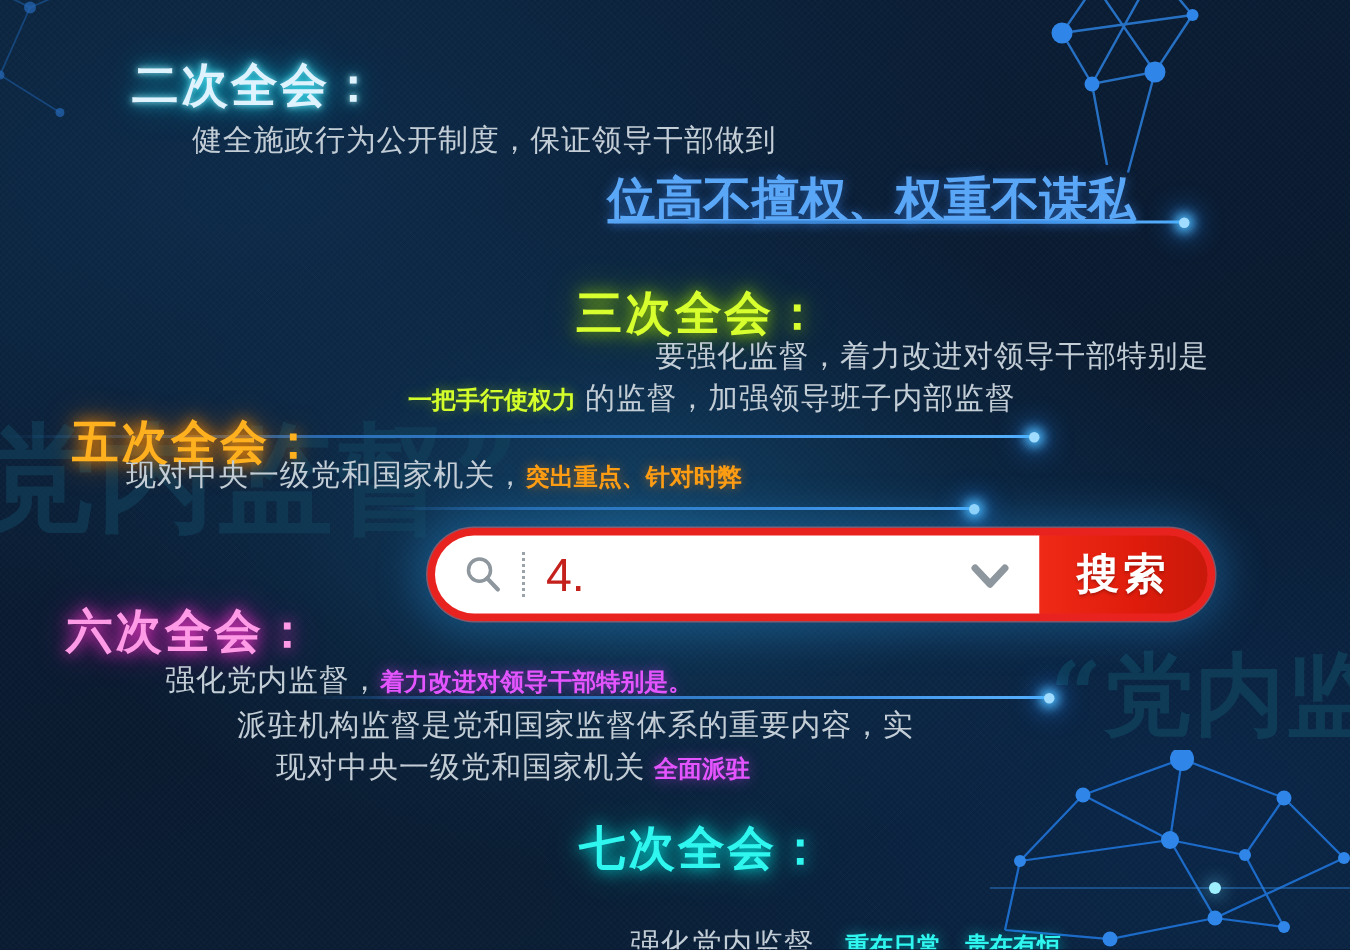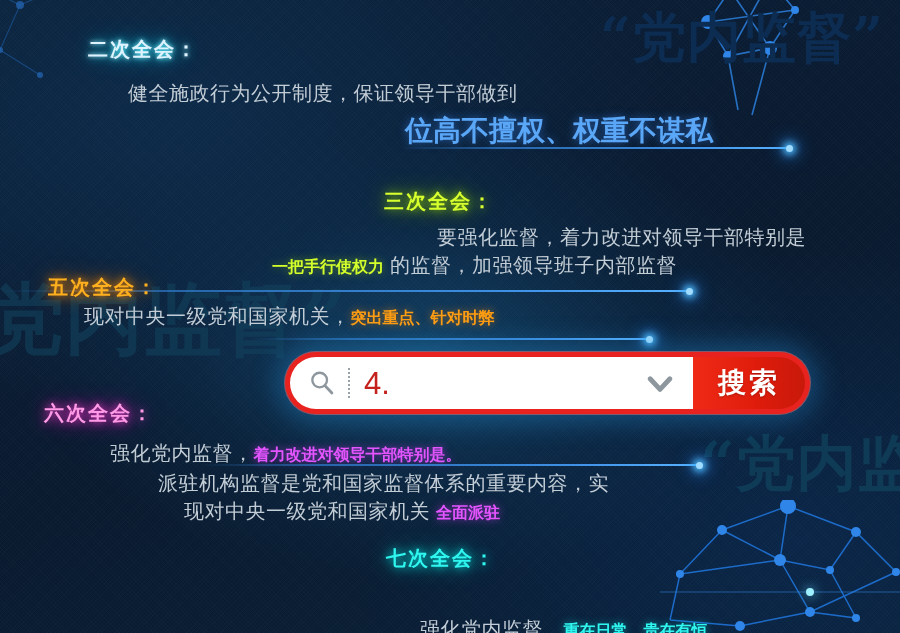--- a/index.html
+++ b/index.html
@@ -40,39 +40,39 @@
   }
   #wm-tr{ top:2px;  left:600px; font-size:54px; color:#0d2c52; }
   #wm-l { top:268px; left:-14px; font-size:78px; color:#12415c; opacity:.62; }
   #wm-r { top:424px; left:700px; font-size:60px; color:#10445e; opacity:.72; }
 
   svg.net{ position:absolute; pointer-events:none; }
 
   
   .block{ position:absolute; white-space:nowrap; }
   .head{
-    font-size:20px; font-weight:700; letter-spacing:2px;
+    font-size:31px; font-weight:700; letter-spacing:2px;
     font-family:Liberation Mono, monospace;
   }
   .body{ font-size:20px; color:#c3cdd6; letter-spacing:.5px; }
   .hl{ font-weight:700; }
 
   .h-cyanwhite{ color:#dff3ff; text-shadow:0 0 10px #19d8e8,0 0 22px #0fa0c8,0 0 4px #bff0ff; }
   .h-lime     { color:#d8ff2e; text-shadow:0 0 10px #9bd400,0 0 22px #5f9a00;margin-left:22px; }
   .h-gold     { color:#ffb01f; text-shadow:0 0 10px #ff9000,0 0 20px #c06000;margin-top:32px; }
   .h-pink     { color:#ff9ae6; text-shadow:0 0 10px #ff3fd2,0 0 22px #c000a0; }
   .h-cyan     { color:#2ff7f0; text-shadow:0 0 10px #00e5e0,0 0 22px #009a9a; }
 
   .t-blue { color:#5ba7f7; text-shadow:0 0 8px rgba(60,140,255,.55); }
   .t-lime { color:#d4ff2b; text-shadow:0 0 8px rgba(160,220,0,.5); }
   .t-gold { color:#ff9d12; text-shadow:0 0 8px rgba(255,140,0,.5); }
   .t-mag  { color:#e455ff; text-shadow:0 0 9px rgba(220,60,255,.6); }
   .t-cyan { color:#2ff7f0; text-shadow:0 0 9px rgba(0,230,225,.55); }
 
-  .big28{ font-size:28px; }
+  .big28{ font-size:32px;text-decoration:underline; }
   .big26{ font-size:16px; }
 
   
   .rule{ position:absolute; height:2px; border-radius:2px; }
   .rule .line{
     position:absolute; left:0; top:0; height:2px; width:100%;
     background:linear-gradient(90deg, rgba(30,90,160,0) 0%, rgba(46,120,200,.75) 25%, #3f92e8 75%, #59b4ff 100%);
     border-radius:2px;
   }
   .rule .dot{
@@ -159,21 +159,20 @@
       <circle cx="20" cy="74" r="4"></circle>
         <circle cx="170" cy="70" r="4"></circle>
       <circle cx="150" cy="112" r="5"></circle>
         <circle cx="80" cy="126" r="5"></circle>
       <circle cx="236" cy="72" r="4"></circle>
         <circle cx="196" cy="118" r="4"></circle>
     </g>
     <circle cx="150" cy="92" r="4" fill="#9ff0ff" style="filter:drop-shadow(0 0 6px #64d8ff)"></circle>
   </svg>
 
-  <div class="wm" id="wm-tr">“党内监督”</div>
   <div class="wm" id="wm-l">党内监督”</div>
   <div class="wm" id="wm-r">“党内监</div>
 
   <div class="block" style="left:88px;top:36px;">
     <span class="head h-cyanwhite">二次全会：</span>
   </div>
   <div class="block" style="left:128px;top:80px;">
     <span class="body">健全施政行为公开制度，保证领导干部做到</span>
   </div>
   <div class="block" style="left:405px;top:112px;">

